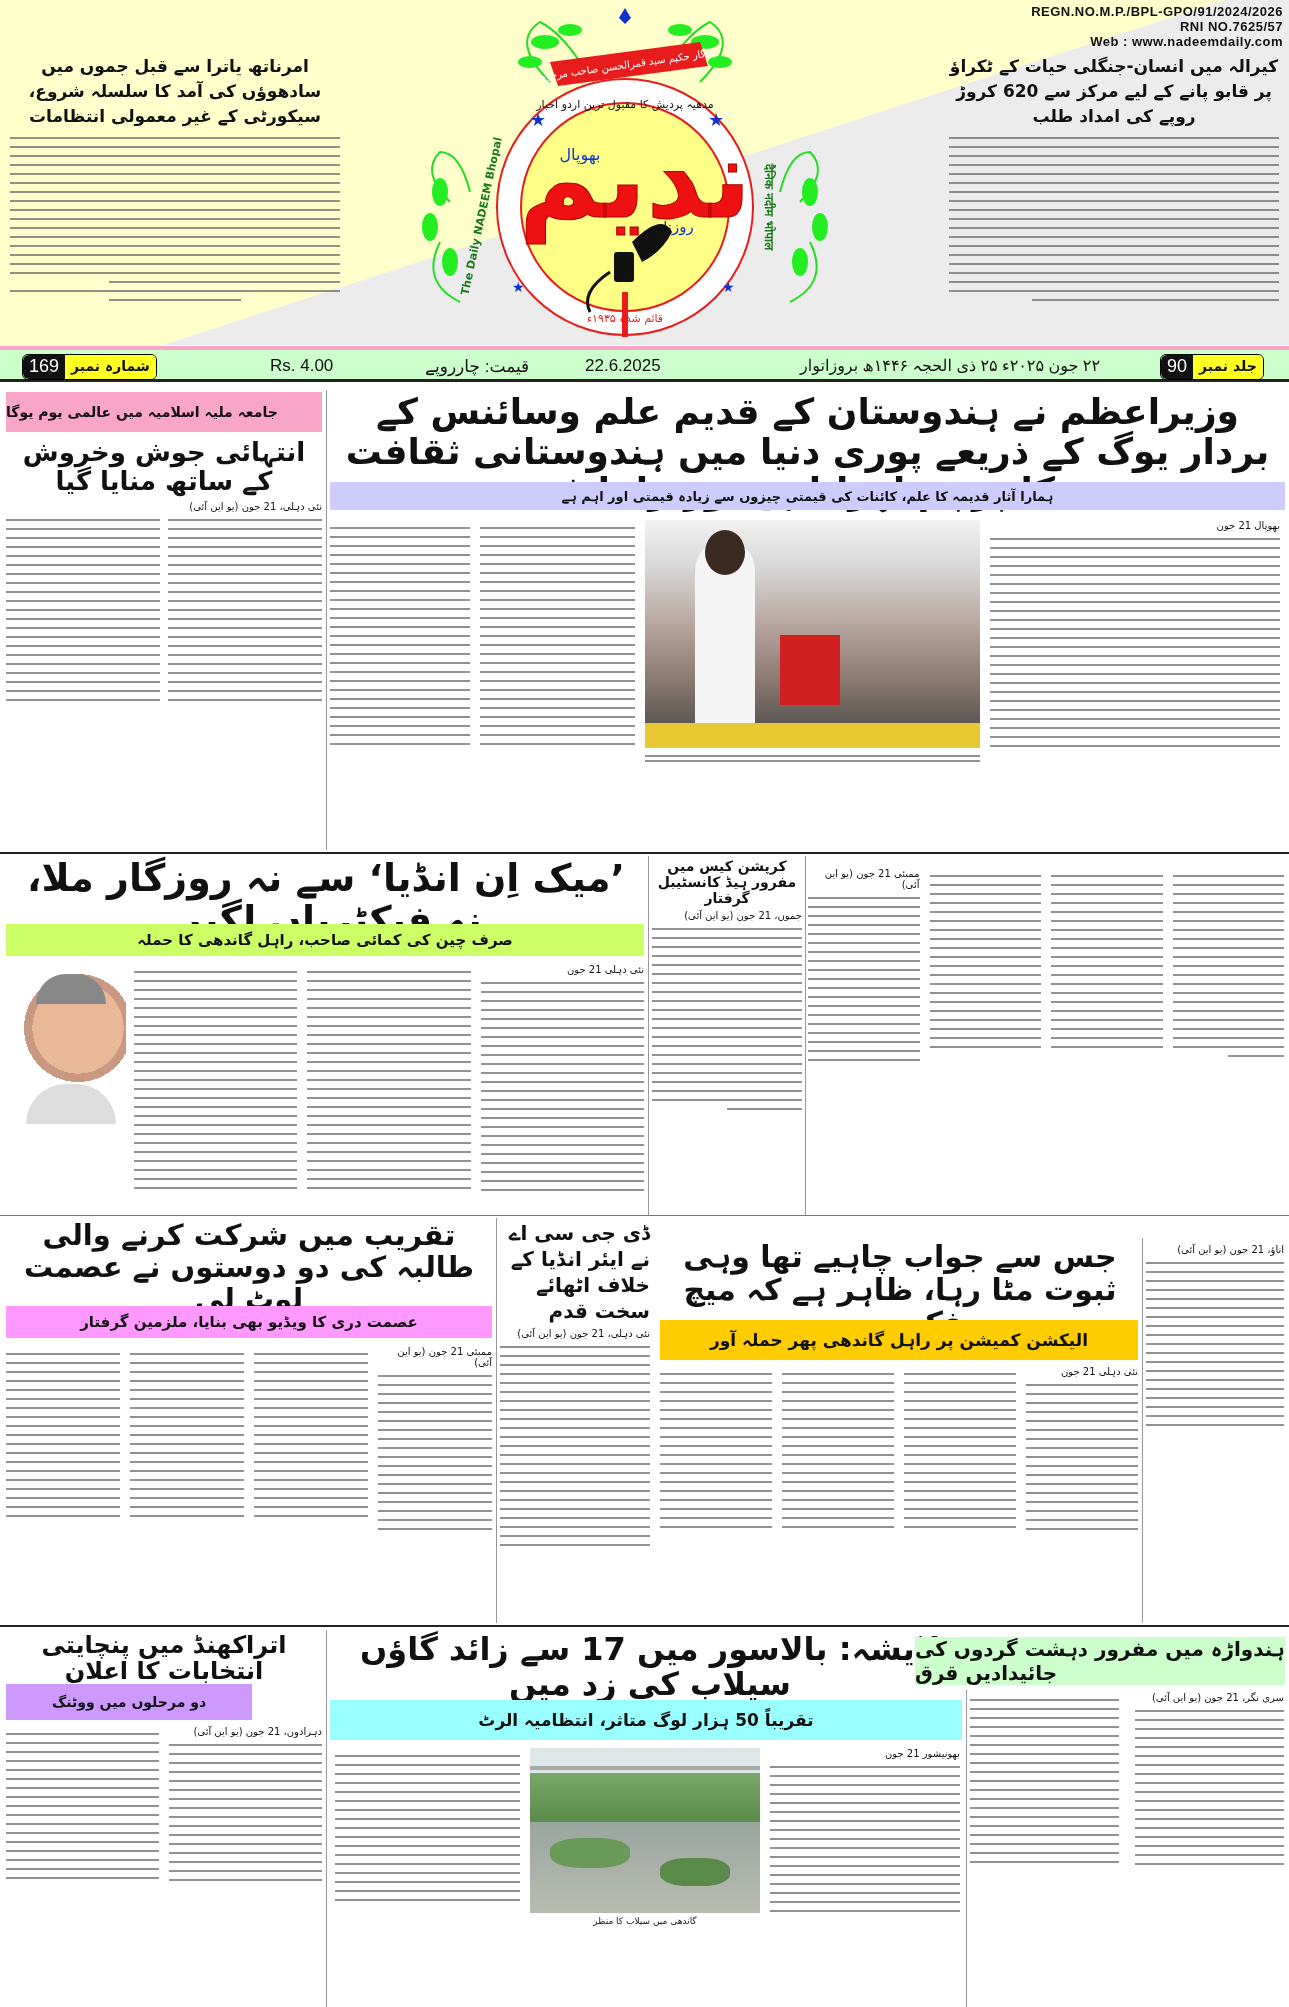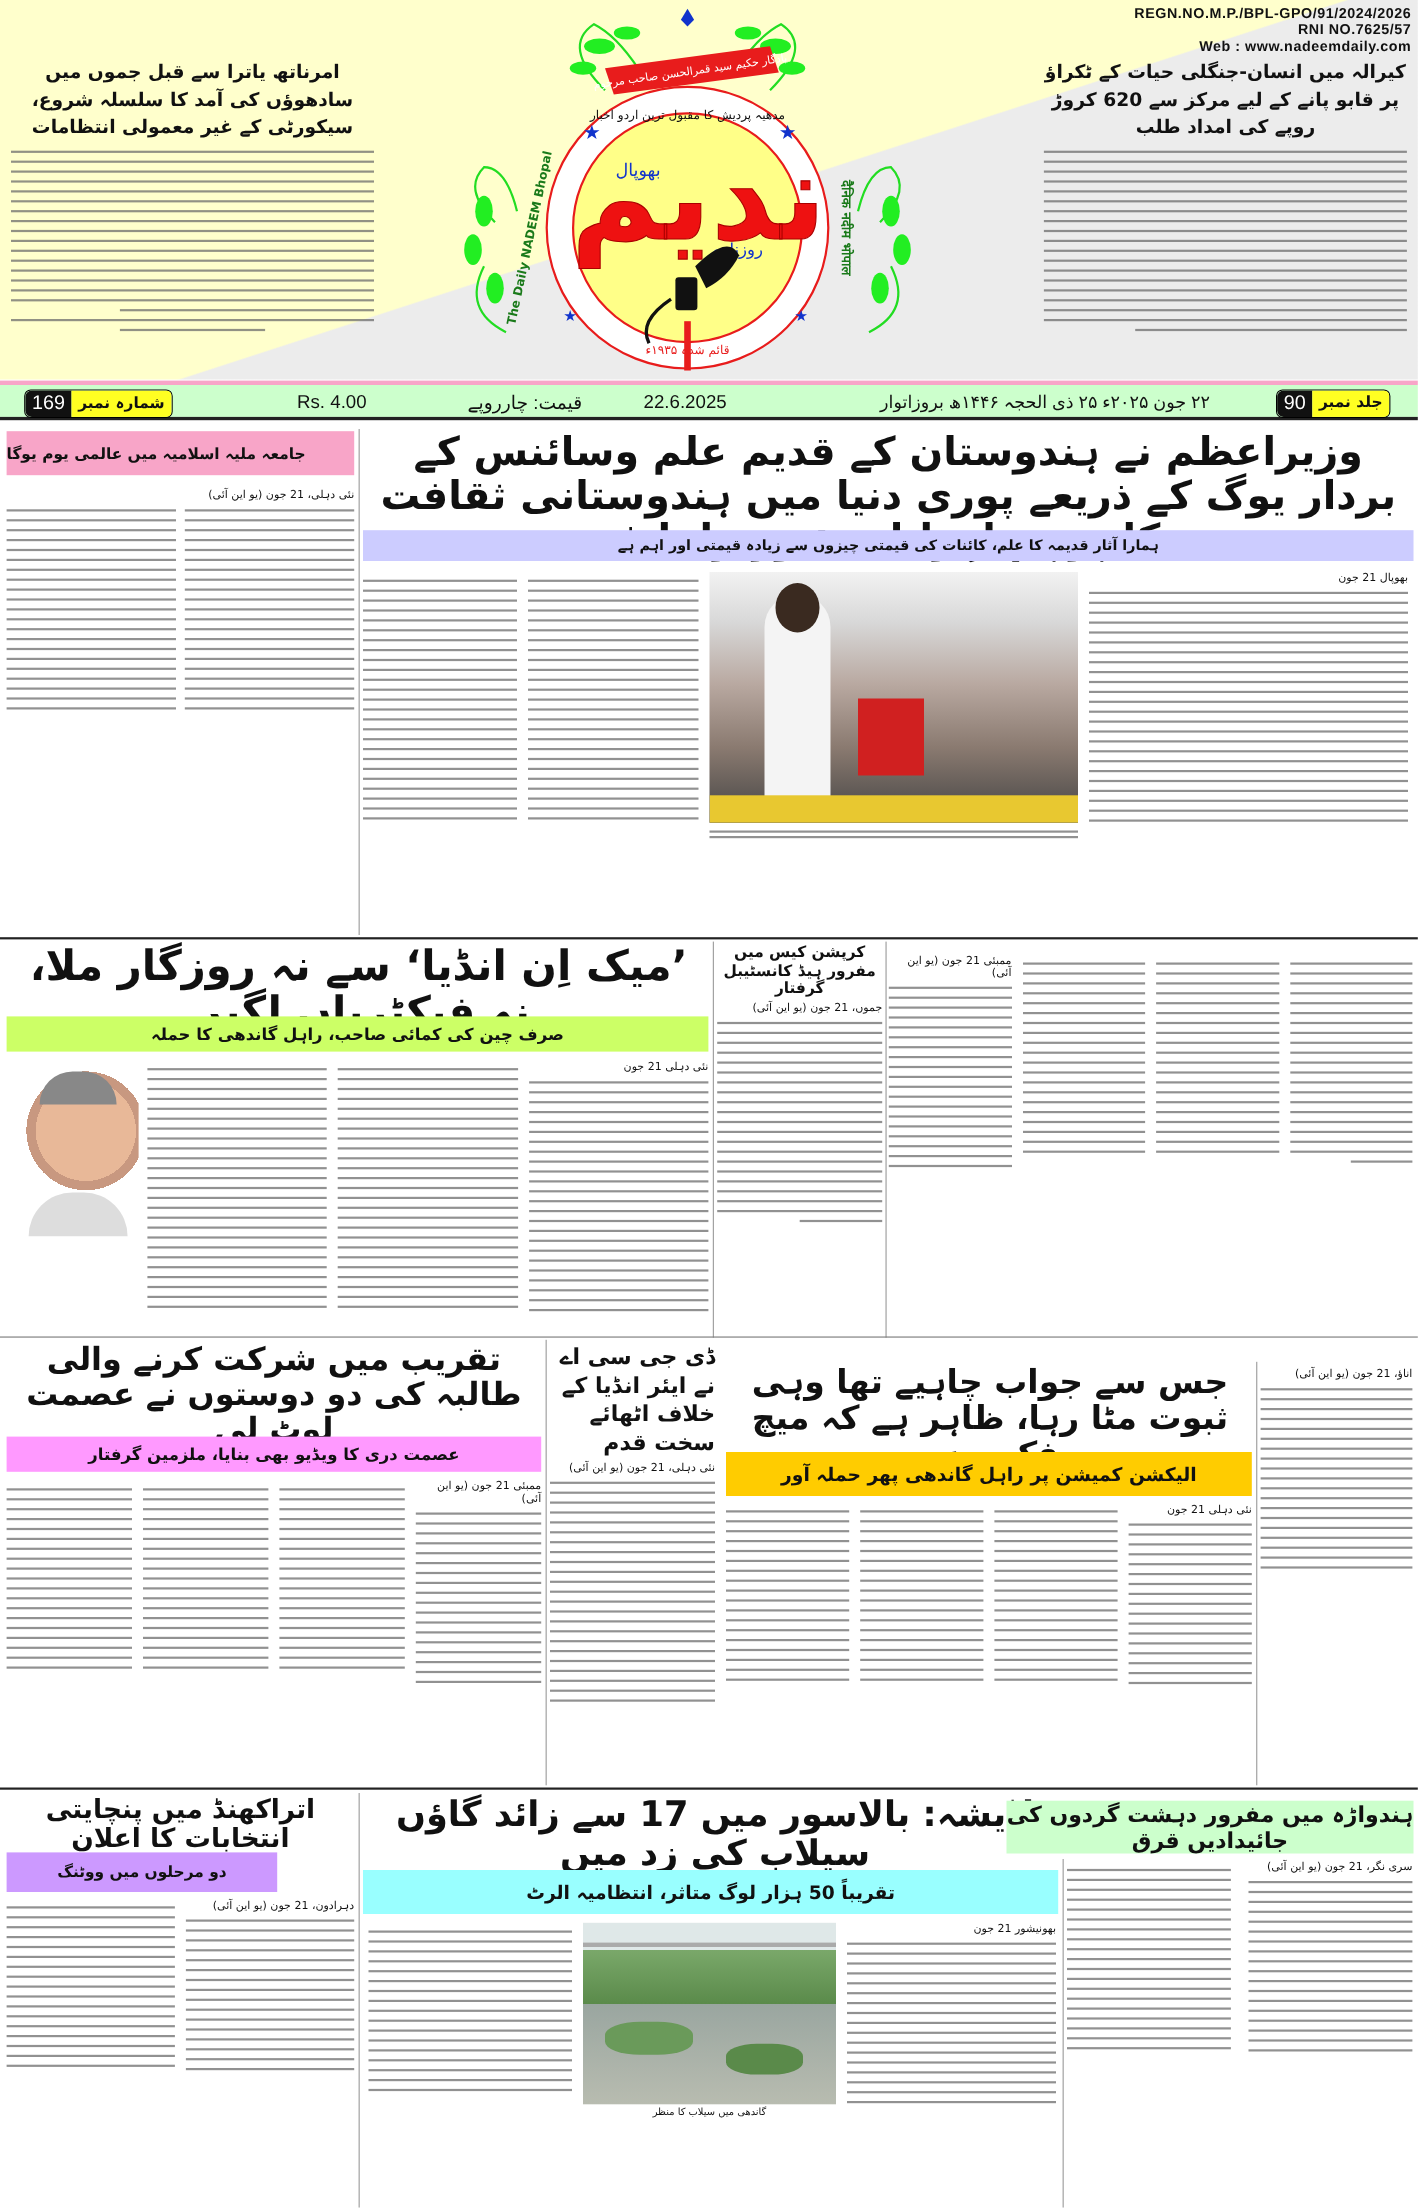--- a/index.html
+++ b/index.html
@@ -15,21 +15,21 @@
 .body-lines{margin-top:8px}
 .line{height:2px;background:#6c6c6c;margin:7px 0;opacity:.75}
 .logo{position:absolute;left:370px;top:2px;width:510px;height:335px}
 .dateband{position:absolute;left:0;top:346px;width:1289px;height:36px;background:linear-gradient(#f8a5c8 0 4px,#ccffcc 4px,#ccffcc 100%);border-bottom:3px solid #222}
 .badge{position:absolute;top:8px;height:26px;display:flex;border-radius:6px;overflow:hidden;border:1px solid #000}
 .badge .num{background:#111;color:#fff;font-family:"Liberation Sans",sans-serif;font-size:18px;padding:1px 6px;border-radius:6px 0 0 6px}
 .badge .lbl{background:#ffff22;font-weight:bold;font-size:14px;padding:3px 6px}
 .dateband .txt{position:absolute;top:10px;font-size:17px;font-family:"Liberation Sans",sans-serif}
 .section{position:absolute}
 .big-h{font-weight:bold;text-align:center;line-height:1.1}
-.strip{position:absolute;text-align:center;font-weight:bold;display:flex;align-items:center;justify-content:center}
+.strip{position:absolute;text-align:left;font-weight:bold;display:flex;align-items:center;justify-content:center}
 .col{position:absolute}
 .photo{position:absolute;overflow:hidden}
 .caption{position:absolute;font-size:9px;text-align:center}
 .vrule{position:absolute;width:1px;background:#999}
 .hrule{position:absolute;height:1px;background:#777}
 </style>
 </head>
 <body>
 
 <div class="masthead">
@@ -244,20 +244,21 @@
     <div class="line"></div>
     <div class="line"></div>
     <div class="line"></div>
     <div class="line"></div>
     <div class="line"></div>
     <div class="line"></div>
 </div>
 
 <div class="strip urdu" style="left:6px;top:392px;width:316px;height:40px;background:#f8a5c8;font-size:14px;justify-content:flex-end;padding-right:14px">جامعہ ملیہ اسلامیہ میں عالمی یوم یوگا</div>
 <div class="section urdu" style="left:6px;top:438px;width:316px">
+  <div class="big-h" style="font-size:26px">انتہائی جوش وخروش کے ساتھ منایا گیا</div>
   <div class="urdu" style="font-size:10px;margin-top:6px">نئی دہلی، 21 جون (یو این آئی)</div>
   <div style="display:flex;gap:8px">
     <div style="flex:1">
         <div class="line"></div>
         <div class="line"></div>
         <div class="line"></div>
         <div class="line"></div>
         <div class="line"></div>
         <div class="line"></div>
         <div class="line"></div>

